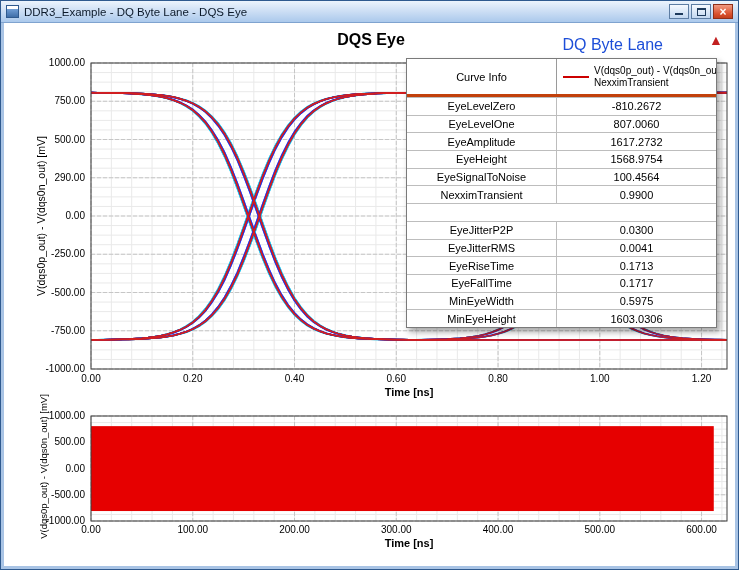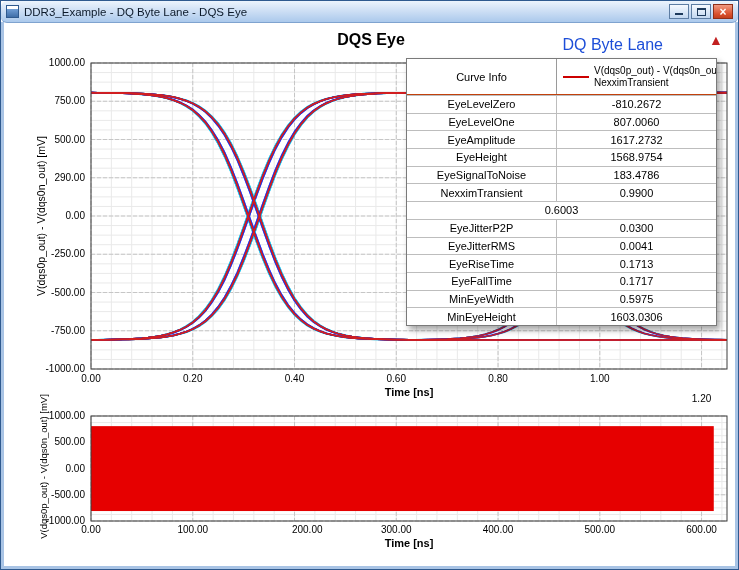--- a/index.html
+++ b/index.html
@@ -1,36 +1,36 @@
 <!DOCTYPE html>
 <html><head>
 <meta charset="utf-8">
 <style>
   html,body{margin:0;padding:0;background:#d4d0c8;font-family:"Liberation Sans",sans-serif;}
   .window{position:relative;width:739px;height:570px;background:#ffffff;border:1px solid #2f5a8f;box-sizing:border-box;overflow:hidden;}
   .frame{position:absolute;left:0;top:21px;right:0;bottom:0;border:3px solid #a9c4e5;border-top:none;pointer-events:none;z-index:60;}
-  .titlebar{position:absolute;left:0;top:0;width:100%;height:22px;background:linear-gradient(180deg,#ecf4fd 0%,#cfe0f5 45%,#abc9ec 100%);border-bottom:1px solid #7fa3cf;display:flex;align-items:center;padding:0 5px;box-sizing:border-box;z-index:70;border-radius:6px;}
+  .titlebar{position:absolute;left:0;top:0;width:100%;height:22px;background:linear-gradient(180deg,#ecf4fd 0%,#cfe0f5 45%,#abc9ec 100%);border-bottom:1px solid #7fa3cf;display:flex;align-items:center;padding:0 5px;box-sizing:border-box;z-index:70;}
   .win-icon{width:13px;height:13px;margin-right:5px;border:1px solid #2f5a8f;background:linear-gradient(180deg,#ffffff 0%,#ffffff 30%,#6e9cd4 30%,#3f6ea8 100%);box-sizing:border-box;flex:none;}
   .win-title{font-size:11.5px;color:#0c1a2b;flex:1;white-space:nowrap;overflow:hidden;}
   .win-btns{display:flex;gap:2px;flex:none;}
   .win-btn{width:20px;height:15px;border:1px solid #5d7da3;box-sizing:border-box;display:flex;align-items:flex-end;justify-content:center;background:linear-gradient(180deg,#f6faff 0%,#c2d7f0 100%);cursor:pointer;}
   .glyph-min{width:8px;height:2px;background:#1d3least; background:#1d3a5c;margin-bottom:3px;}
   .glyph-max{width:9px;height:8px;border:1px solid #1d3a5c;border-top-width:2px;box-sizing:border-box;margin-bottom:2px;}
   .win-btn.close{background:linear-gradient(180deg,#f09a82 0%,#d94f2b 70%,#c23f1e 100%);border-color:#8f2f18;align-items:center;}
   .glyph-close{color:#ffffff;font-weight:bold;font-size:12px;line-height:12px;}
   .report-title{position:absolute;left:90px;top:30px;width:560px;text-align:center;font-size:16px;font-weight:bold;color:#000;z-index:2;}
   .context-label{position:absolute;left:540px;top:35px;width:122px;text-align:right;font-size:16px;color:#1d4ed8;z-index:2;}
   .probe-marker{position:absolute;left:708px;top:31px;font-size:14px;color:#c22020;z-index:2;}
   .tick{position:absolute;font-size:10px;color:#000;z-index:2;white-space:nowrap;}
   .xlabel-top{position:absolute;left:90px;top:385px;width:636px;text-align:center;font-size:11px;font-weight:bold;color:#000;z-index:2;}
   .xlabel-bottom{position:absolute;left:90px;top:536px;width:636px;text-align:center;font-size:11px;font-weight:bold;color:#000;z-index:2;}
   .ylabel-top{position:absolute;left:-113px;top:209px;width:306px;text-align:center;font-size:10.5px;color:#000;transform:rotate(-90deg);z-index:2;}
   .ylabel-bottom{position:absolute;left:-46px;top:460px;width:176px;text-align:center;font-size:9.5px;color:#000;transform:rotate(-90deg);z-index:2;}
   .curve-info{position:absolute;left:405px;top:57px;width:311px;background:#ffffff;border:1px solid #7a7a7a;box-shadow:3px 4px 6px rgba(0,0,0,0.35);z-index:10;font-size:11px;color:#000;box-sizing:border-box;}
-  .ci-header{display:flex;height:35px;border-bottom:1px solid #c2410c;}
+  .ci-header{display:flex;height:35px;border-bottom:3px solid #c2410c;}
   .ci-header-name{width:150px;border-right:1px solid #9a9a9a;display:flex;align-items:center;justify-content:center;box-sizing:border-box;}
   .ci-header-legend{flex:1;display:flex;align-items:center;padding-left:6px;gap:5px;min-width:0;}
   .legend-line{width:26px;height:0;border-top:2px solid #cc0000;flex:none;}
   .legend-text{display:flex;flex-direction:column;font-size:10px;line-height:11.5px;white-space:nowrap;overflow:hidden;}
   .ci-row{display:flex;height:17.7px;border-top:1px solid #bdbdbd;box-sizing:border-box;}
   .ci-name{width:150px;border-right:1px solid #bdbdbd;display:flex;align-items:center;justify-content:center;box-sizing:border-box;}
   .ci-val{flex:1;display:flex;align-items:center;justify-content:center;}
   #plots{position:absolute;left:0;top:0;z-index:1;}
   #tick-layer{position:absolute;left:0;top:0;width:739px;height:570px;z-index:2;pointer-events:none;}
 </style>
@@ -246,29 +246,29 @@
       <div class="tick" style="left: 28px; top: 247.25px; width: 56px; text-align: right;">-250.00</div>
       <div class="tick" style="left: 28px; top: 285.5px; width: 56px; text-align: right;">-500.00</div>
       <div class="tick" style="left: 28px; top: 323.75px; width: 56px; text-align: right;">-750.00</div>
       <div class="tick" style="left: 28px; top: 362px; width: 56px; text-align: right;">-1000.00</div>
       <div class="tick" style="left: 65px; top: 372px; width: 50px; text-align: center;">0.00</div>
       <div class="tick" style="left: 166.76px; top: 372px; width: 50px; text-align: center;">0.20</div>
       <div class="tick" style="left: 268.52px; top: 372px; width: 50px; text-align: center;">0.40</div>
       <div class="tick" style="left: 370.28px; top: 372px; width: 50px; text-align: center;">0.60</div>
       <div class="tick" style="left: 472.04px; top: 372px; width: 50px; text-align: center;">0.80</div>
       <div class="tick" style="left: 573.8px; top: 372px; width: 50px; text-align: center;">1.00</div>
-      <div class="tick" style="left: 675.56px; top: 372px; width: 50px; text-align: center; margin-top: 20px;">1.20</div>
+      <div class="tick" style="left: 675.56px; top: 372px; width: 50px; text-align: center;">1.20</div>
       <div class="tick" style="left: 28px; top: 409px; width: 56px; text-align: right;">1000.00</div>
       <div class="tick" style="left: 28px; top: 435.25px; width: 56px; text-align: right;">500.00</div>
       <div class="tick" style="left: 28px; top: 461.5px; width: 56px; text-align: right;">0.00</div>
       <div class="tick" style="left: 28px; top: 487.75px; width: 56px; text-align: right;">-500.00</div>
       <div class="tick" style="left: 28px; top: 514px; width: 56px; text-align: right;">-1000.00</div>
       <div class="tick" style="left: 62px; top: 523px; width: 56px; text-align: center;">0.00</div>
       <div class="tick" style="left: 163.76px; top: 523px; width: 56px; text-align: center;">100.00</div>
-      <div class="tick" style="left: 265.52px; top: 523px; width: 56px; text-align: right;">200.00</div>
+      <div class="tick" style="left: 265.52px; top: 523px; width: 56px; text-align: center;">200.00</div>
       <div class="tick" style="left: 367.28px; top: 523px; width: 56px; text-align: center;">300.00</div>
       <div class="tick" style="left: 469.04px; top: 523px; width: 56px; text-align: center;">400.00</div>
       <div class="tick" style="left: 570.8px; top: 523px; width: 56px; text-align: center;">500.00</div>
       <div class="tick" style="left: 672.56px; top: 523px; width: 56px; text-align: center;">600.00</div>
     </div>
 
   <div class="curve-info">
     <div class="ci-header">
       <div class="ci-header-name">Curve Info</div>
       <div class="ci-header-legend">
@@ -291,28 +291,27 @@
         <div class="ci-row">
           <div class="ci-name">EyeAmplitude</div>
           <div class="ci-val">1617.2732</div>
         </div>
         <div class="ci-row">
           <div class="ci-name">EyeHeight</div>
           <div class="ci-val">1568.9754</div>
         </div>
         <div class="ci-row">
           <div class="ci-name">EyeSignalToNoise</div>
-          <div class="ci-val">183.4786</div>
+          <div class="ci-val">100.4564</div>
         </div>
         <div class="ci-row">
           <div class="ci-name">NexximTransient</div>
           <div class="ci-val">0.9900</div>
         </div>
         <div class="ci-row">
-          <div class="ci-val">0.6003</div>
         </div>
         <div class="ci-row">
           <div class="ci-name">EyeJitterP2P</div>
           <div class="ci-val">0.0300</div>
         </div>
         <div class="ci-row">
           <div class="ci-name">EyeJitterRMS</div>
           <div class="ci-val">0.0041</div>
         </div>
         <div class="ci-row">

